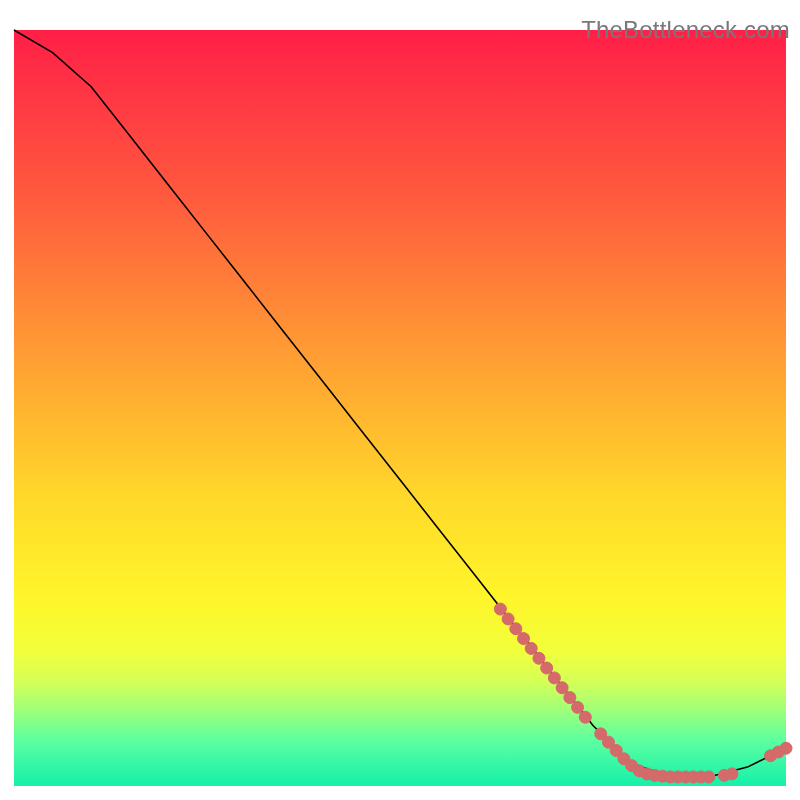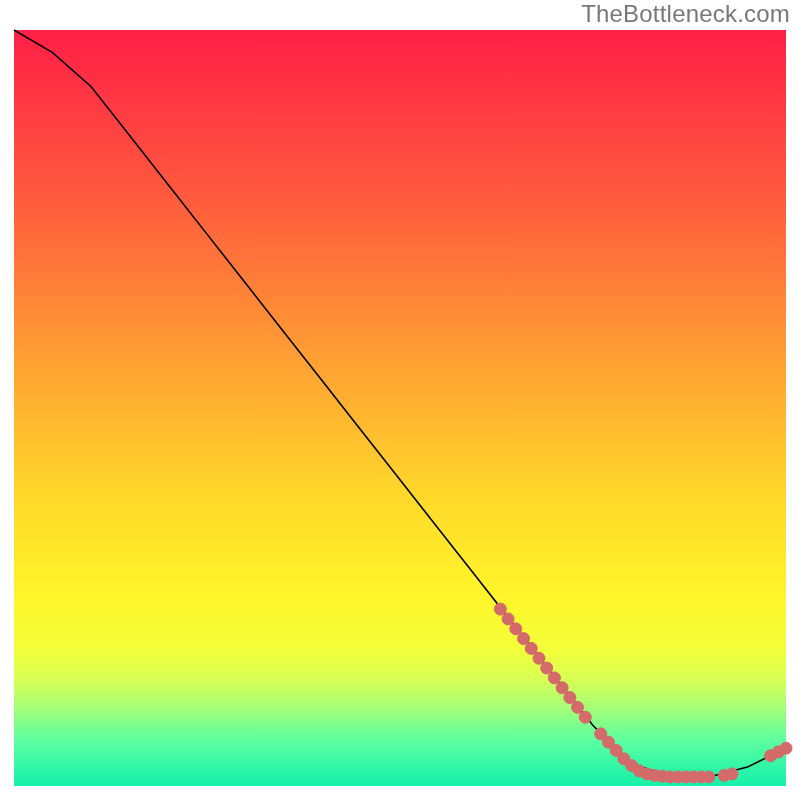--- a/index.html
+++ b/index.html
@@ -11,21 +11,21 @@
     background: #ffffff;
     font-family: Arial, Helvetica, sans-serif;
   }
   .chart-container {
     position: relative;
     width: 800px;
     height: 800px;
   }
   .watermark {
     position: absolute;
-    top: 0;
+    top: 16px;
     right: 10px;
     font-size: 24px;
     color: #78787a;
     font-weight: 400;
     letter-spacing: 0.2px;
     z-index: 10;
   }
   .plot-area {
     position: absolute;
     left: 14px;

